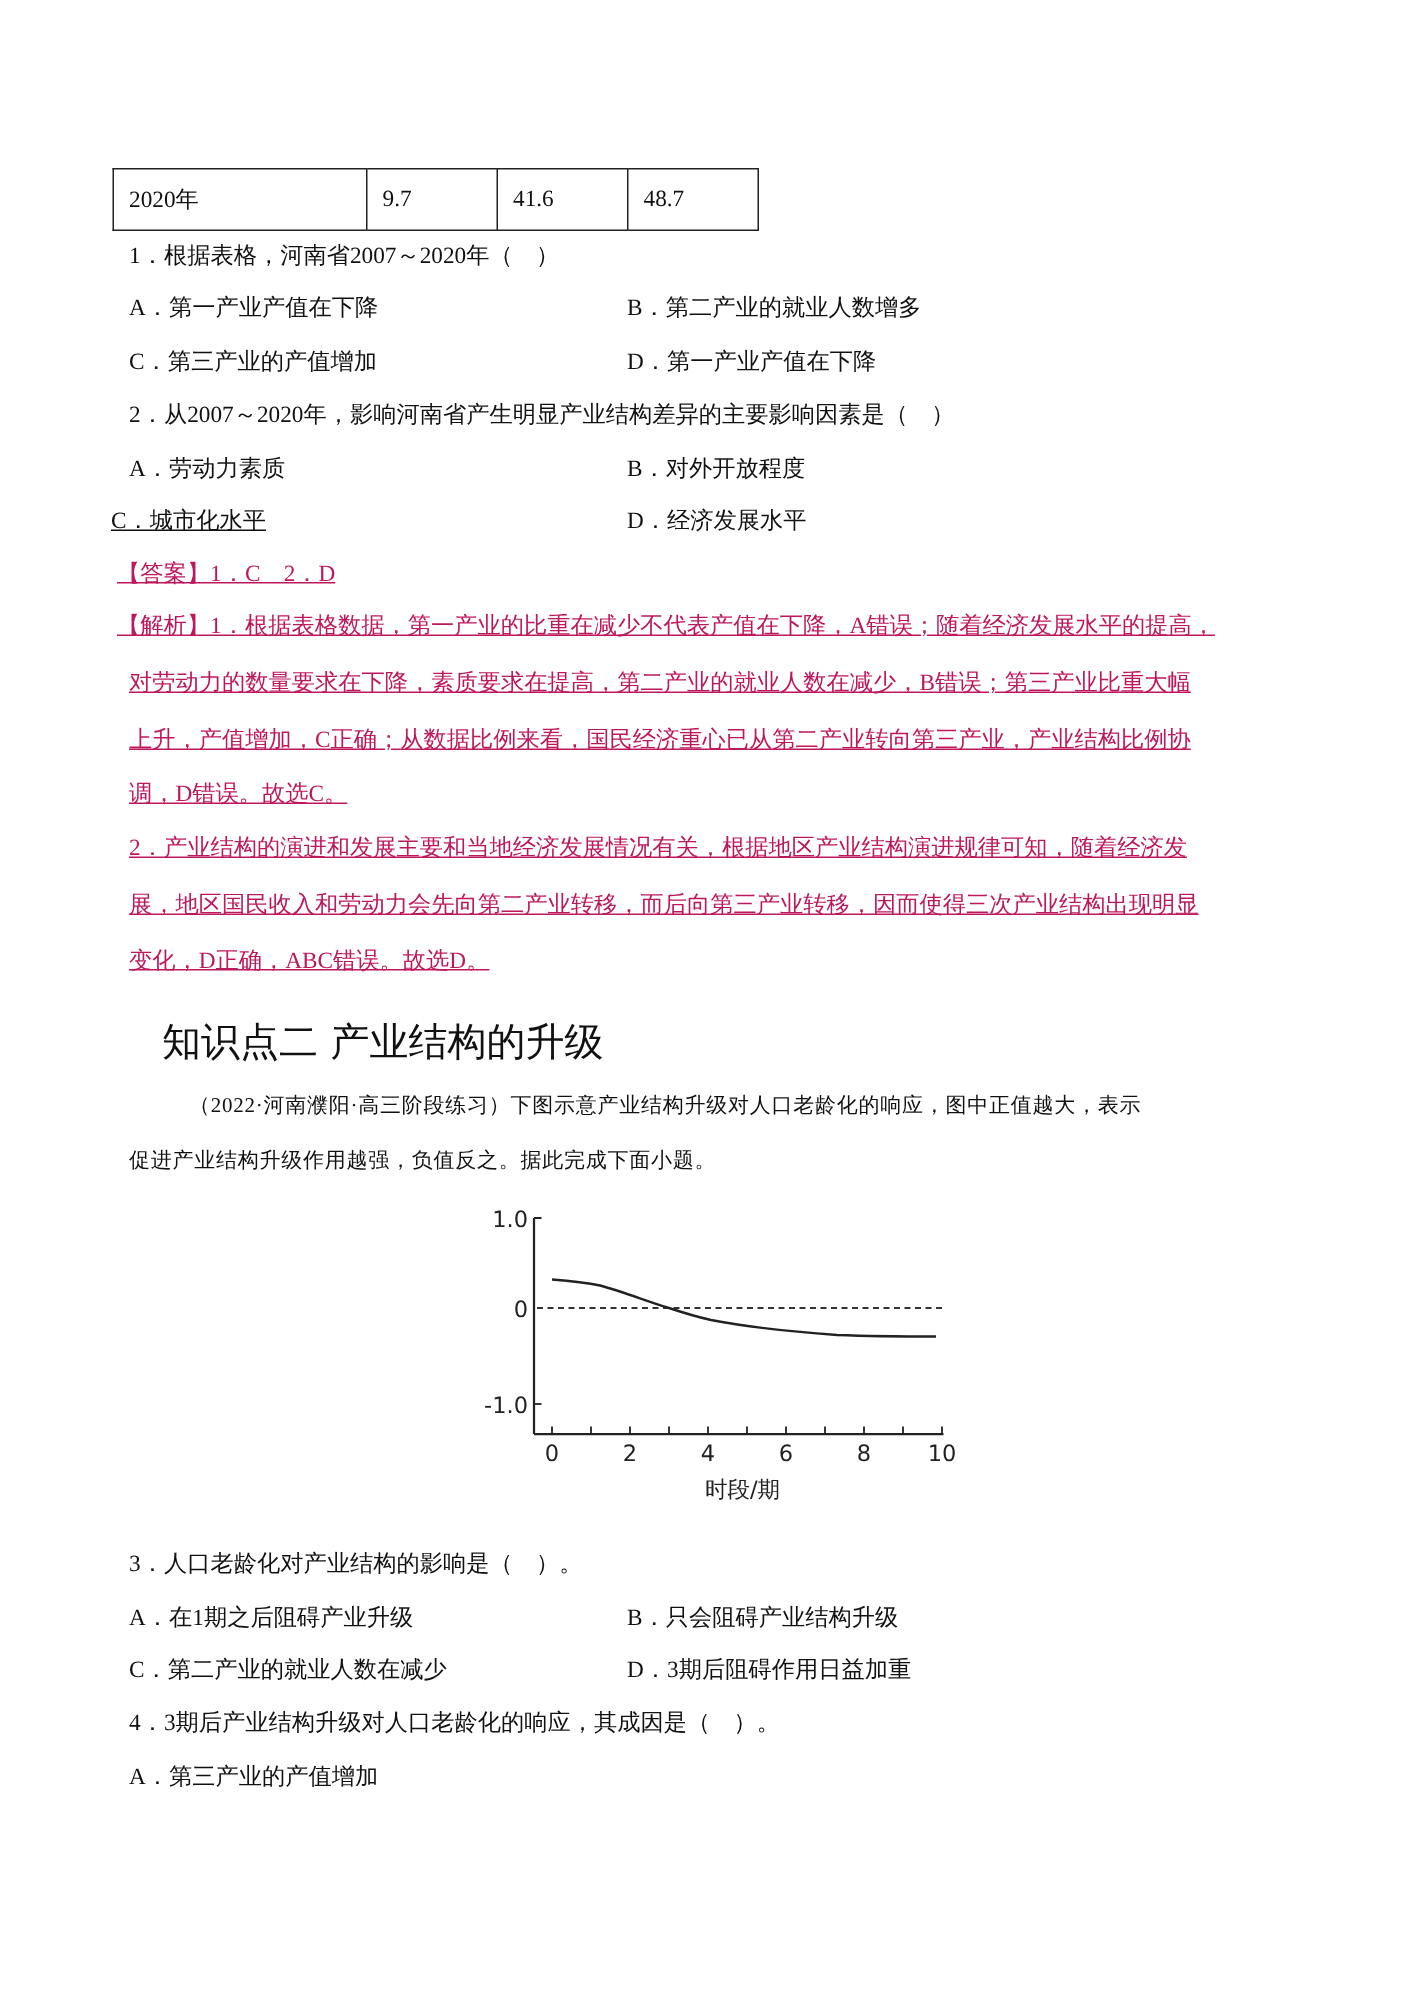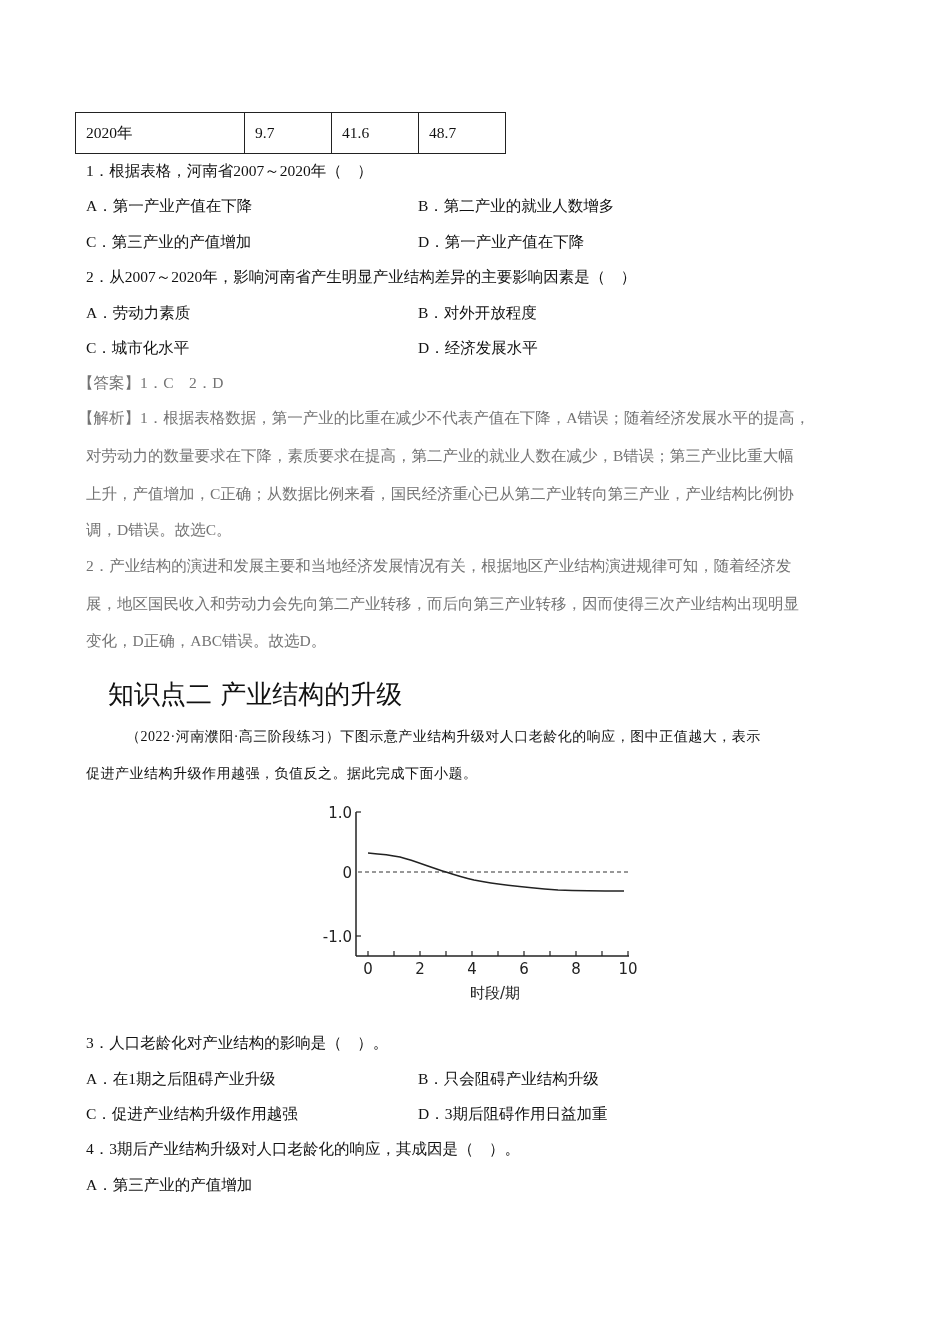--- a/index.html
+++ b/index.html
@@ -1,20 +1,20 @@
 <!DOCTYPE html>
 <html><head>
 <meta charset="utf-8">
 <style>
   html, body { margin: 0; padding: 0; background: #ffffff; }
   body { width: 950px; height: 1344px; position: relative; overflow: hidden;
          font-family: "Liberation Serif", "DejaVu Serif", serif; color: #111; }
   .abs { position: absolute; white-space: nowrap; }
   .t { font-size: 15.5px; line-height: 20px; }
-  .red { color: #737373; }
+  .red { color: #be185d; text-decoration: underline; }
   table.data { position: absolute; left: 75px; top: 112px; border-collapse: collapse; }
   table.data td { border: 1.5px solid #222; height: 40px; padding: 0 0 0 10px;
                   font-size: 15.5px; vertical-align: middle; }
   .h2 { font-family: "DejaVu Sans", "Liberation Sans", sans-serif; font-size: 26px; font-weight: normal; }
   .intro { font-size: 14px; letter-spacing: 0.5px; text-align: right; }
   svg text { font-family: "DejaVu Sans", "Liberation Sans", sans-serif; }
 </style>
 </head>
 <body>
 
@@ -31,21 +31,21 @@
 
 <div class="abs t" style="left:86px; top:161px;">1．根据表格，河南省2007～2020年（　）</div>
 <div class="abs t" style="left:86px; top:196px;">A．第一产业产值在下降</div>
 <div class="abs t" style="left:418px; top:196px;">B．第二产业的就业人数增多</div>
 <div class="abs t" style="left:86px; top:232px;text-align:center;">C．第三产业的产值增加</div>
 <div class="abs t" style="left:418px; top:232px;">D．第一产业产值在下降</div>
 
 <div class="abs t" style="left:86px; top:267px;">2．从2007～2020年，影响河南省产生明显产业结构差异的主要影响因素是（　）</div>
 <div class="abs t" style="left:86px; top:303px;">A．劳动力素质</div>
 <div class="abs t" style="left:418px; top:303px;">B．对外开放程度</div>
-<div class="abs t" style="left:86px; top:338px;">C．城市化水平</div>
+<div class="abs t" style="left:74px; top:338px;text-decoration:underline;">C．城市化水平</div>
 <div class="abs t" style="left:418px; top:338px;">D．经济发展水平</div>
 
 <div class="abs t red" style="left:78px; top:373px;">
   <span>【答案】</span><span>1．C　2．D</span>
 </div>
 
 <div class="abs t red" style="left:78px; top:408px;">
   <span>【解析】</span><span>1．根据表格数据，第一产业的比重在减少不代表产值在下降，A错误；随着经济发展水平的提高，</span>
 </div>
 <div class="abs t red" style="left:86px; top:446px;">对劳动力的数量要求在下降，素质要求在提高，第二产业的就业人数在减少，B错误；第三产业比重大幅</div>
@@ -95,17 +95,17 @@
   <text x="524" y="974" font-size="15" text-anchor="middle" fill="#222">6</text>
   <text x="576" y="974" font-size="15" text-anchor="middle" fill="#222">8</text>
   <text x="628" y="974" font-size="15" text-anchor="middle" fill="#222">10</text>
 
   <text x="495" y="998" font-size="15" text-anchor="middle" fill="#222">时段/期</text>
 </svg>
 
 <div class="abs t" style="left:86px; top:1033px;">3．人口老龄化对产业结构的影响是（　）。</div>
 <div class="abs t" style="left:86px; top:1069px;">A．在1期之后阻碍产业升级</div>
 <div class="abs t" style="left:418px; top:1069px;">B．只会阻碍产业结构升级</div>
-<div class="abs t" style="left:86px; top:1104px;">C．促进产业结构升级作用越强</div>
+<div class="abs t" style="left:86px; top:1104px;">C．第二产业的就业人数在减少</div>
 <div class="abs t" style="left:418px; top:1104px;">D．3期后阻碍作用日益加重</div>
 
 <div class="abs t" style="left:86px; top:1139px;">4．3期后产业结构升级对人口老龄化的响应，其成因是（　）。</div>
 <div class="abs t" style="left:86px; top:1175px;">A．第三产业的产值增加</div>
 
 </body></html>

